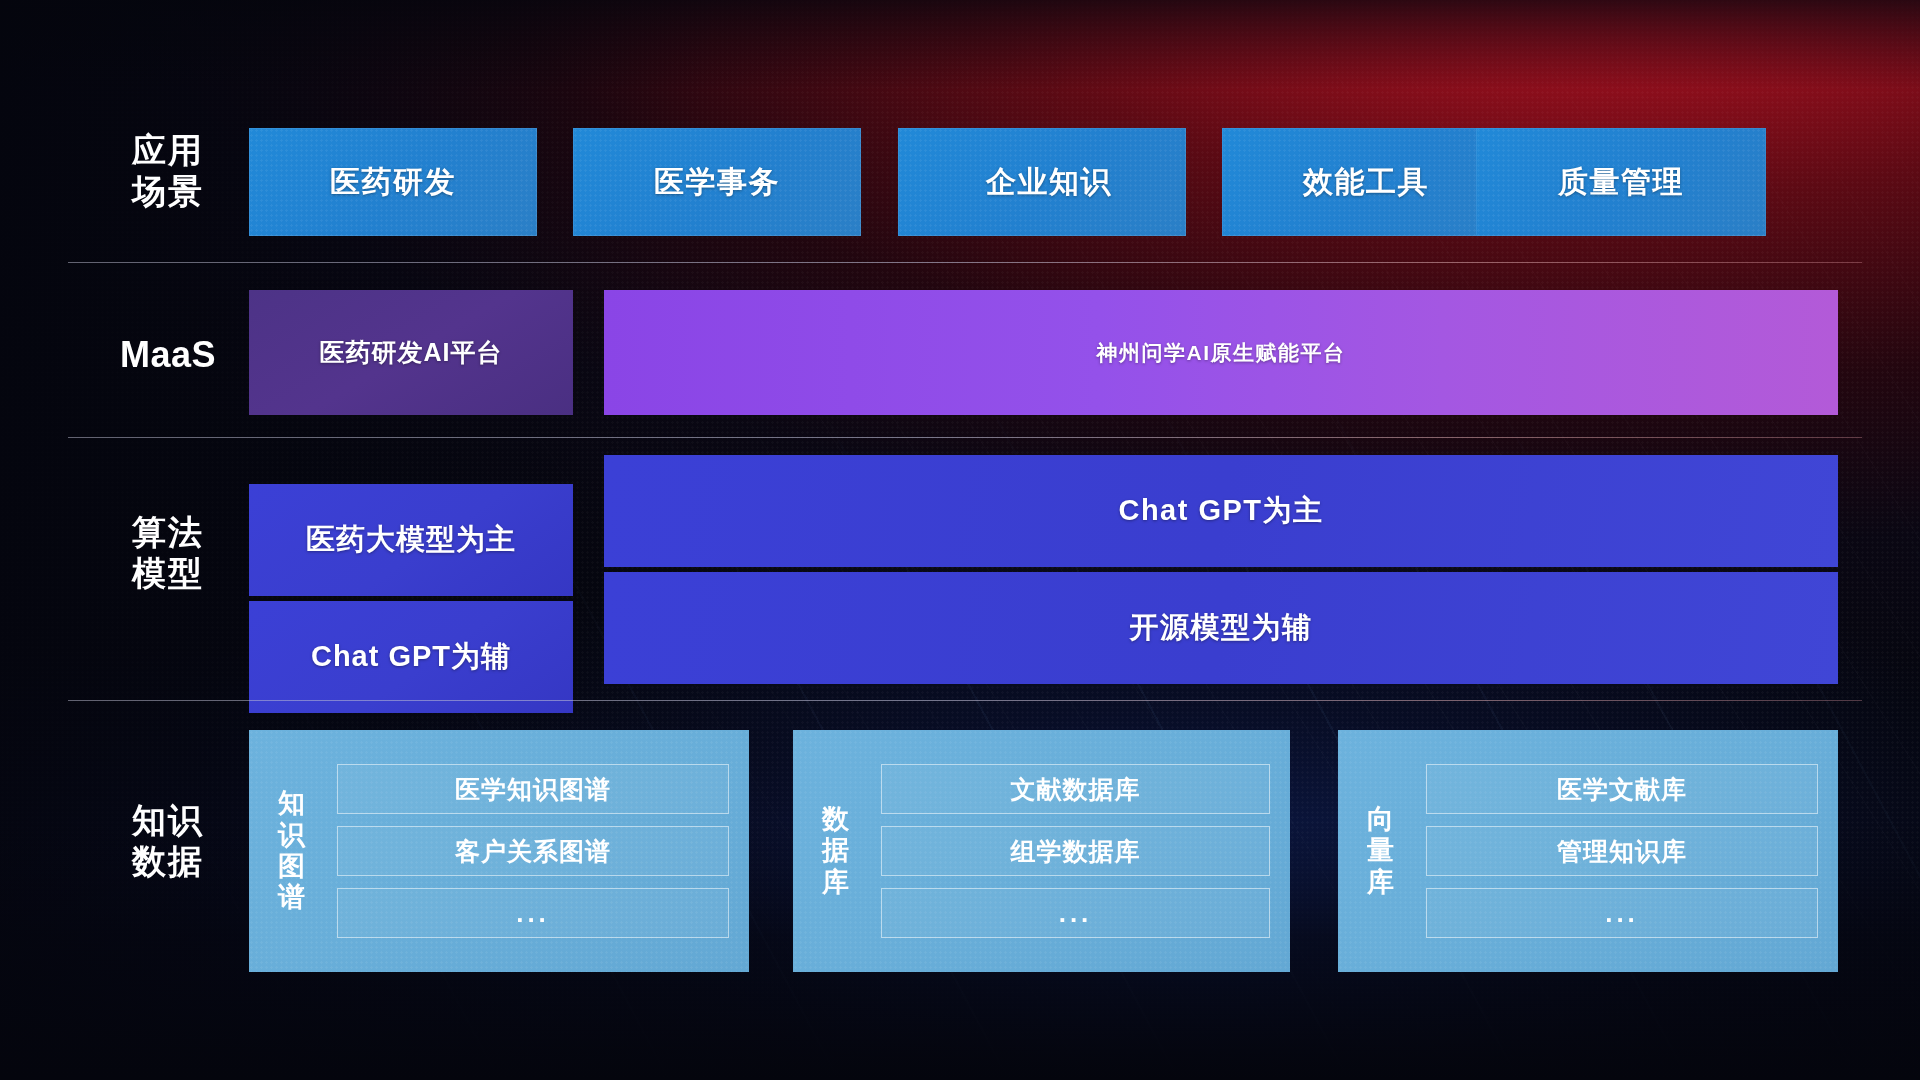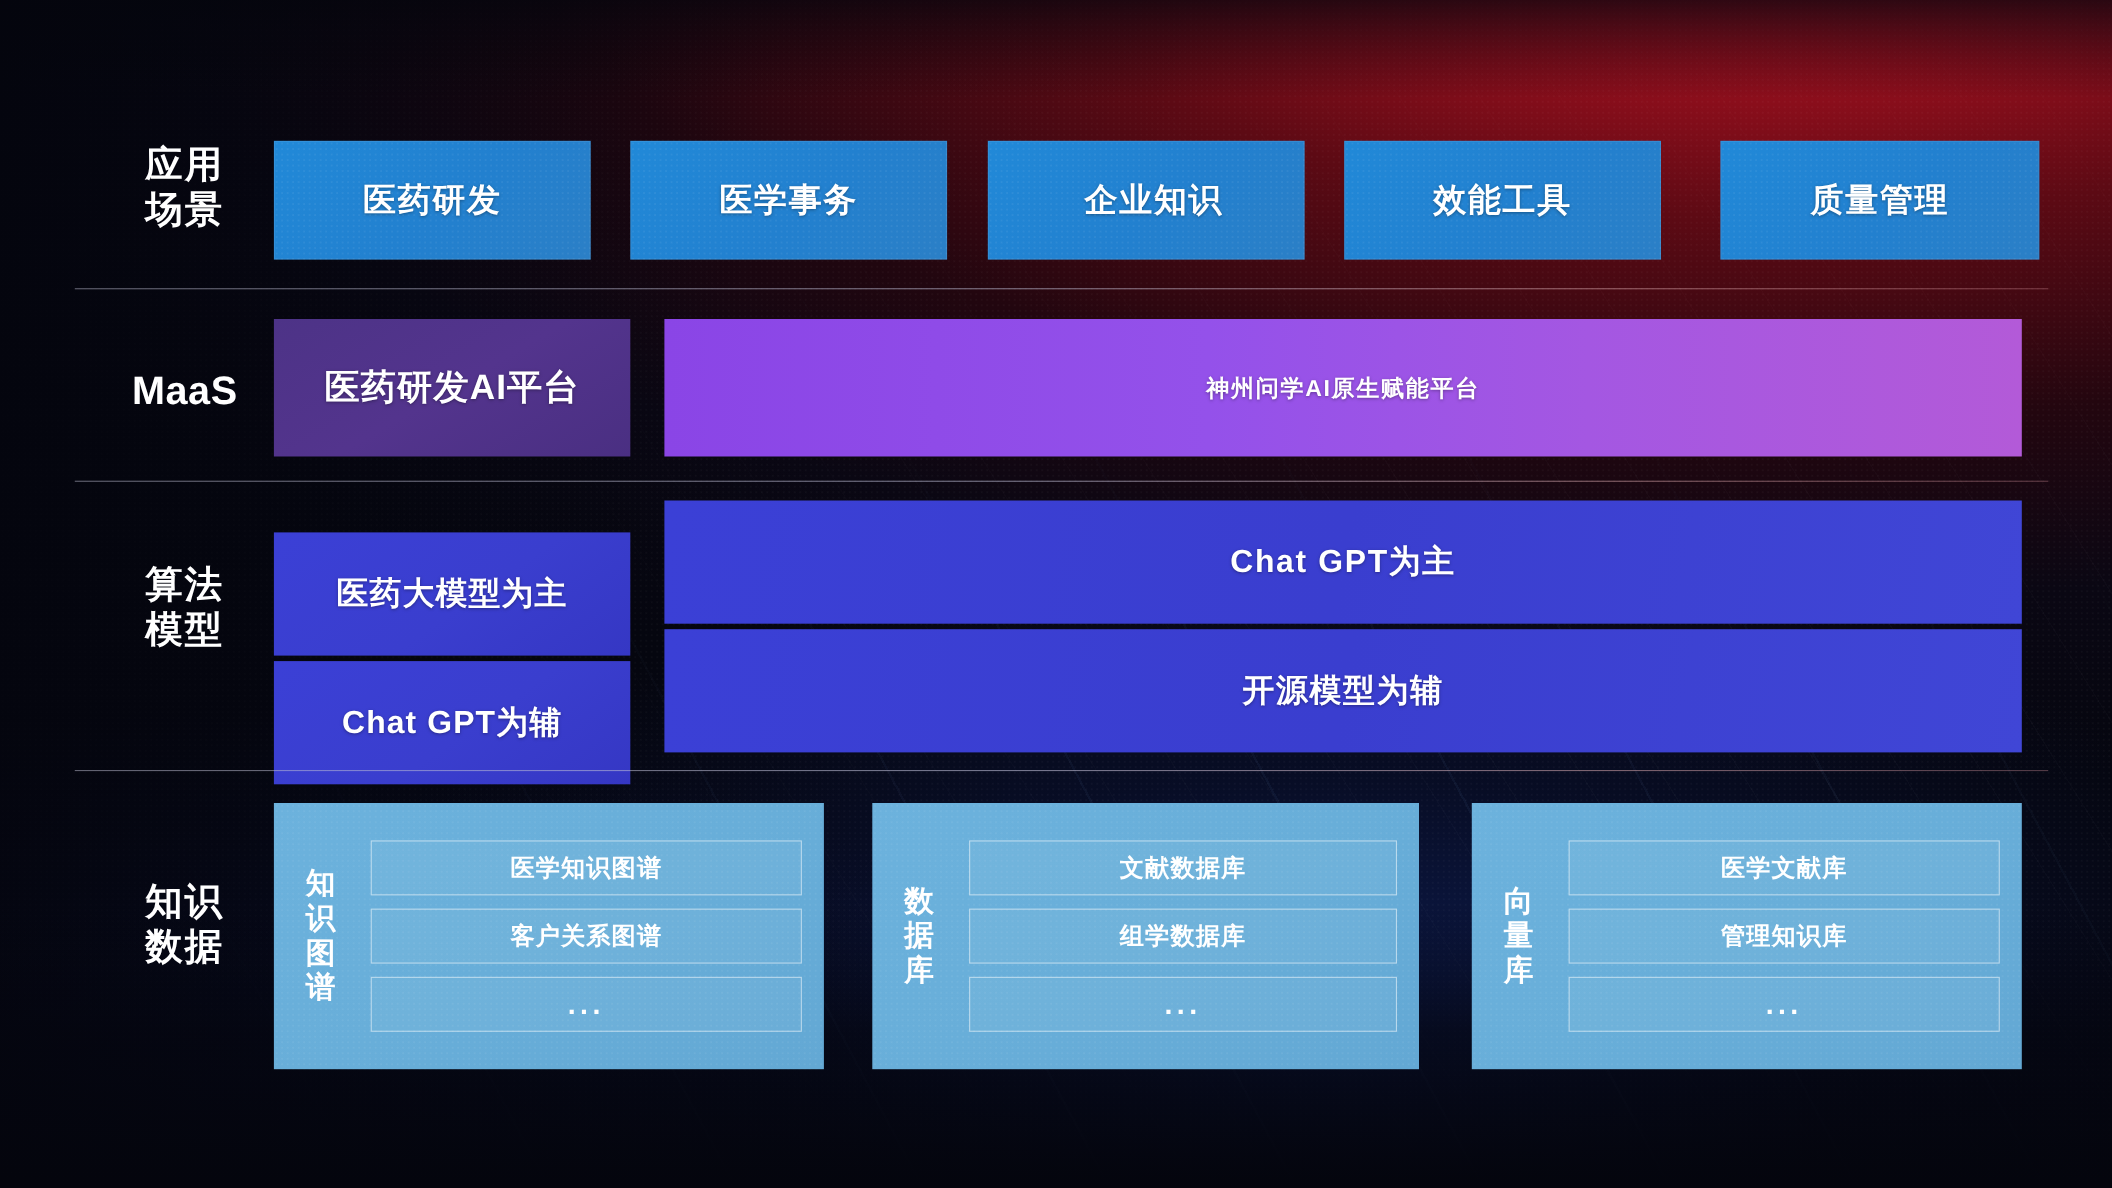--- a/index.html
+++ b/index.html
@@ -138,21 +138,21 @@
   .app-box .grain {
     position:absolute; inset:0;
     background-image: radial-gradient(rgba(255,255,255,0.13) 1px, transparent 1.1px);
     background-size: 5px 5px; opacity:.45; pointer-events:none;
   }
 
   
   .maas-left {
     top: 290px; left: 249px; width: 324px; height: 125px;
     background: linear-gradient(150deg, #4d3387 0%, #53348d 50%, #4a2f82 100%);
-    font-size: 32px; letter-spacing: 1px;
+    font-size: 25px; letter-spacing: 1px;
   }
   .maas-right {
     top: 290px; left: 604px; width: 1234px; height: 125px;
     background: linear-gradient(90deg, #8a45e6 0%, #9451ea 40%, #a457e2 68%, #b35ad8 100%);
     font-size: 21px; letter-spacing: 1.5px;
   }
 
   
   .alg-left {
     left: 249px; width: 324px; height: 112px;
@@ -208,21 +208,21 @@
     padding-right: 4px;
   }
   .kitem {
     height: 50px;
     border: 1px solid rgba(255,255,255,0.52);
     display: flex;
     align-items: center;
     justify-content: center;
     color: #ffffff;
     font-weight: 700;
-    font-size: 22px;
+    font-size: 25px;
     letter-spacing: 1px;
     background: rgba(255,255,255,0.05);
     box-sizing: border-box;
   }
   .kitem.ellipsis { font-size: 26px; letter-spacing: 4px; }
 
   .kp-1 { left: 249px; width: 500px; }
   .kp-2 { left: 793px; width: 497px; }
   .kp-3 { left: 1338px; width: 500px; }
 </style>
@@ -254,21 +254,21 @@
       <span>医学事务</span>
     </div>
     <div class="cellbox app-box" style="left:898px; width:288px;padding-left:14px;">
       <span class="grain"></span>
       <span>企业知识</span>
     </div>
     <div class="cellbox app-box" style="left:1222px; width:288px;">
       <span class="grain"></span>
       <span>效能工具</span>
     </div>
-    <div class="cellbox app-box" style="left:1564px; width:290px;">
+    <div class="cellbox app-box" style="left:1476px; width:290px;">
       <span class="grain"></span>
       <span>质量管理</span>
     </div>
 
     <div class="divider" style="top:262px;"></div>
 
     <div class="row-label latin" style="top:333px;">MaaS</div>
 
     <div class="cellbox maas-left">
       <span class="grain"></span>

